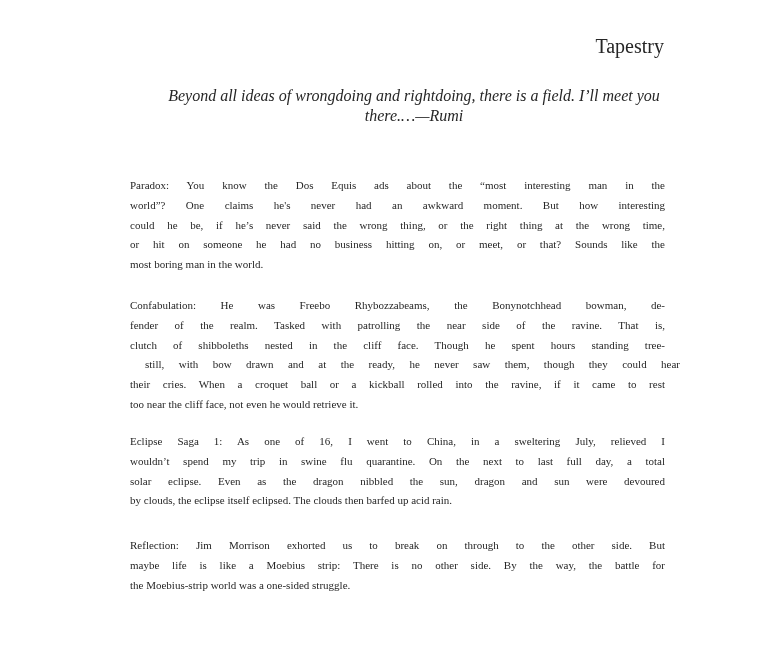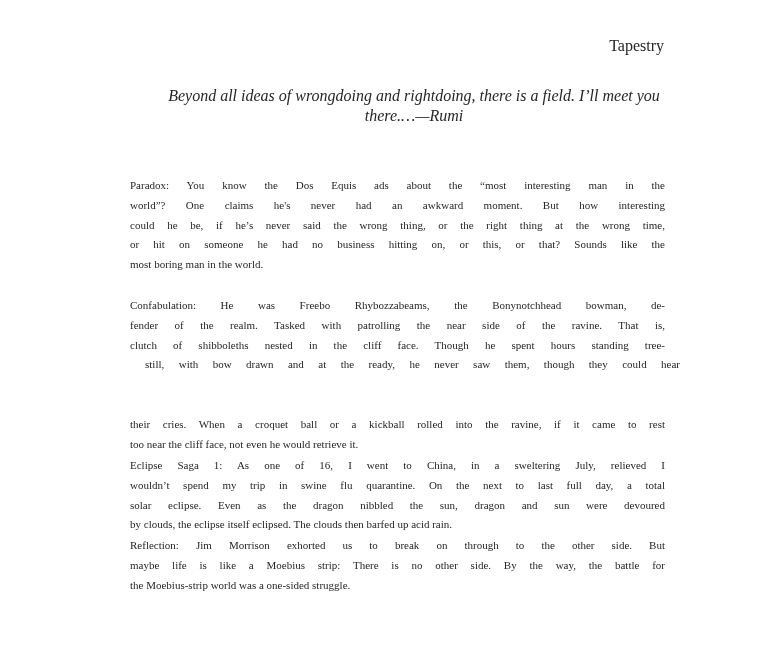--- a/index.html
+++ b/index.html
@@ -17,21 +17,21 @@
   }
   .page {
     position: absolute;
     left: 0; top: 0;
     width: 777px; height: 650px;
   }
   .running-head {
     position: absolute;
     right: 113px;
     top: 36px;
-    font-size: 16px;
+    font-size: 20px;
     line-height: 20px;
     text-align: right;
     white-space: nowrap;
   }
   .epigraph {
     position: absolute;
     right: 113px;
     top: 86px;
     width: 500px;
     font-style: italic;
@@ -54,49 +54,49 @@
     text-align-last: justify;
     width: 535px;
     overflow: visible;
   }
   .body-text .line.last {
     text-align: center;
     text-align-last: left;
   }
   #para-paradox { top: 176px; }
   #para-confab { top: 296px; }
-  #para-eclipse { top: 456px; }
+  #para-eclipse { top: 432px; }
   #para-reflection { top: 536px; }
 </style>
 </head>
 <body>
 
 <div class="page">
 
   <div class="running-head">Tapestry</div>
 
   <div class="epigraph">
     <span class="line">Beyond all ideas of wrongdoing and rightdoing, there is a field. I’ll meet you</span>
     <span class="line">there.…—Rumi</span>
   </div>
 
   <div class="body-text" id="para-paradox">
     <span class="line" style="white-space: nowrap; text-align: left; display: block; width: 535px; word-spacing: 2.76442px;">Paradox: You know the Dos Equis ads about the “most interesting man in the</span>
     <span class="line" style="white-space: nowrap; text-align: left; display: block; width: 535px; word-spacing: 3.09091px;">world”? One claims he's never had an awkward moment. But how interesting</span>
     <span class="line" style="white-space: nowrap; text-align: left; display: block; width: 535px; word-spacing: -0.209559px;">could he be, if he’s never said the wrong thing, or the right thing at the wrong time,</span>
-    <span class="line" style="white-space: nowrap; text-align: left; display: block; width: 535px; word-spacing: 1.00879px;">or hit on someone he had no business hitting on, or this, or that? Sounds like the</span>
+    <span class="line" style="white-space: nowrap; text-align: left; display: block; width: 535px; word-spacing: 1.00879px;">or hit on someone he had no business hitting on, or meet, or that? Sounds like the</span>
     <span class="line last">most boring man in the world.</span>
   </div>
 
   <div class="body-text" id="para-confab">
     <span class="line" style="white-space: nowrap; text-align: right; display: block; width: 535px; word-spacing: 0.568359px;">Confabulation: He was Freebo Rhybozzabeams, the Bonynotchhead bowman, de-</span>
     <span class="line" style="white-space: nowrap; text-align: left; display: block; width: 535px; word-spacing: 2.15179px;">fender of the realm. Tasked with patrolling the near side of the ravine. That is,</span>
     <span class="line" style="white-space: nowrap; text-align: left; display: block; width: 535px; word-spacing: 0.325721px;">clutch of shibboleths nested in the cliff face. Though he spent hours standing tree-</span>
     <span class="line" style="white-space: nowrap; text-align: left; display: block; width: 535px; word-spacing: 0.373958px; margin-left: 15px;">still, with bow drawn and at the ready, he never saw them, though they could hear</span>
-    <span class="line" style="white-space: nowrap; text-align: right; display: block; width: 535px; word-spacing: -0.319853px; margin-top: 40px;">their cries. When a croquet ball or a kickball rolled into the ravine, if it came to rest</span>
+    <span class="line" style="white-space: nowrap; text-align: right; display: block; width: 535px; word-spacing: -0.319853px;">their cries. When a croquet ball or a kickball rolled into the ravine, if it came to rest</span>
     <span class="line last">too near the cliff face, not even he would retrieve it.</span>
   </div>
 
   <div class="body-text" id="para-eclipse">
     <span class="line" style="white-space: nowrap; text-align: left; display: block; width: 535px; word-spacing: 2.34277px;">Eclipse Saga 1: As one of 16, I went to China, in a sweltering July, relieved I</span>
     <span class="line" style="white-space: nowrap; text-align: left; display: block; width: 535px; word-spacing: 0.197266px;">wouldn’t spend my trip in swine flu quarantine. On the next to last full day, a total</span>
     <span class="line" style="white-space: nowrap; text-align: left; display: block; width: 535px; word-spacing: 1.00841px;">solar eclipse. Even as the dragon nibbled the sun, dragon and sun were devoured</span>
     <span class="line last">by clouds, the eclipse itself eclipsed. The clouds then barfed up acid rain.</span>
   </div>
 

